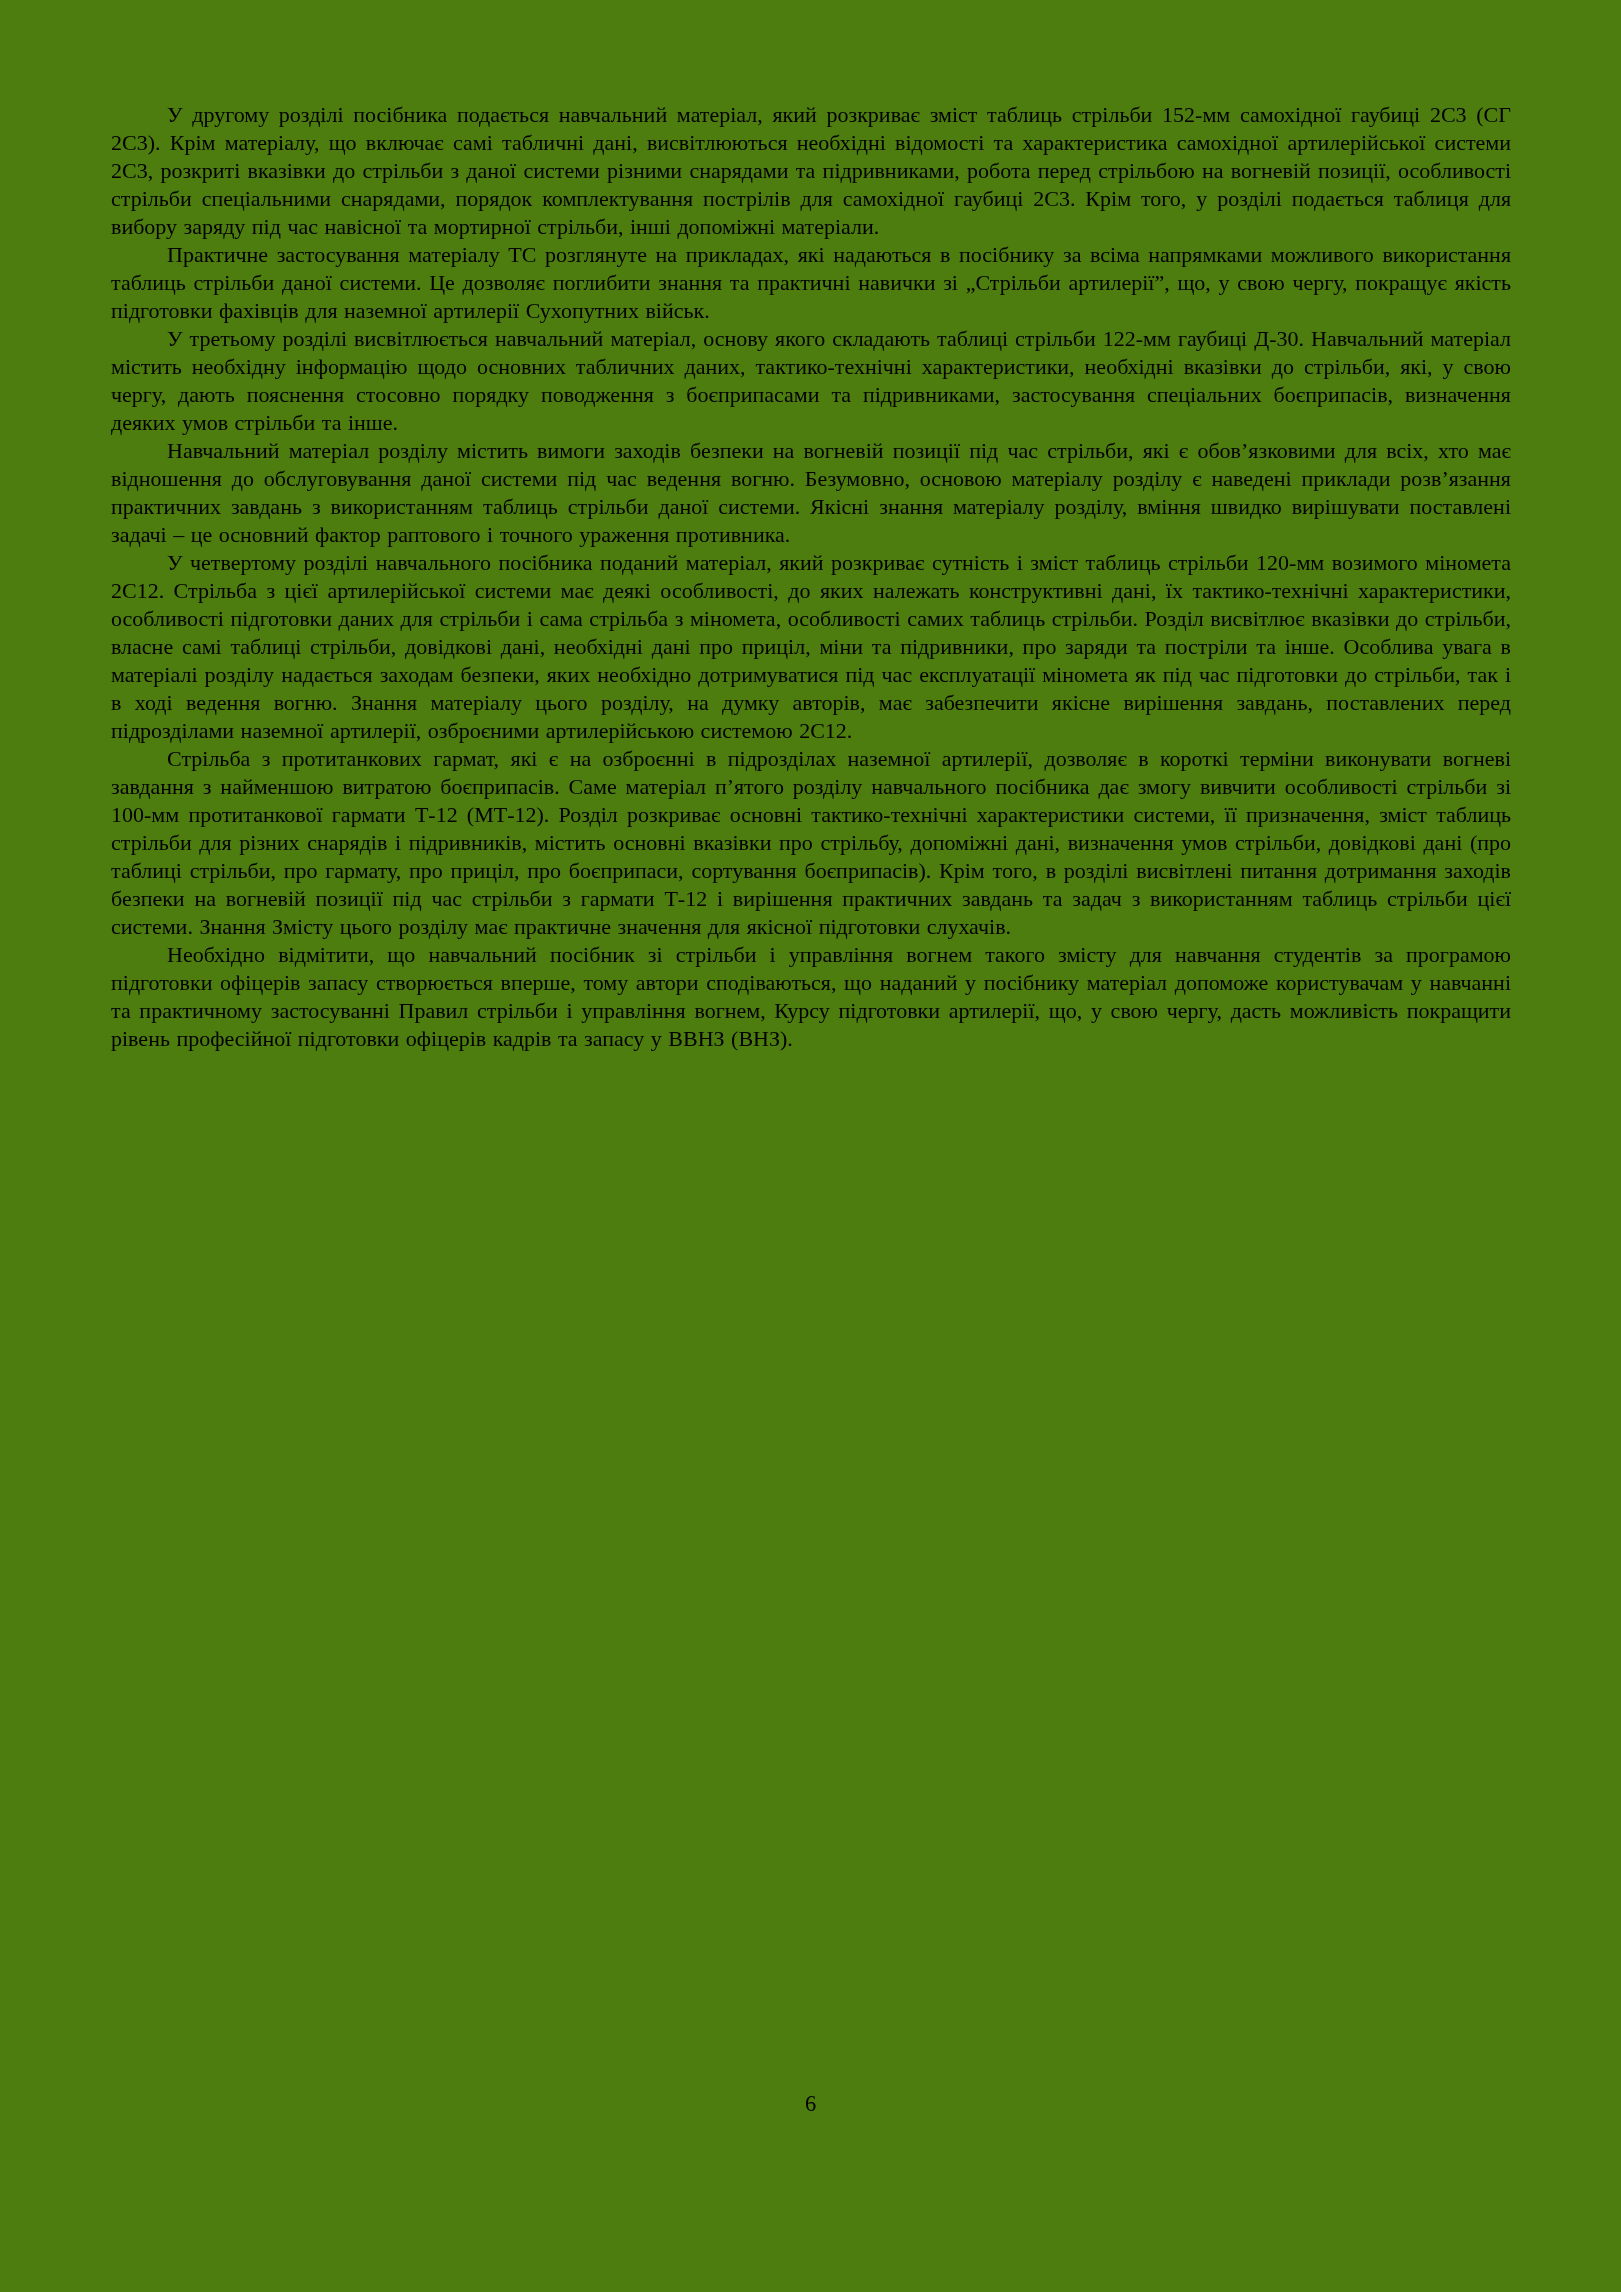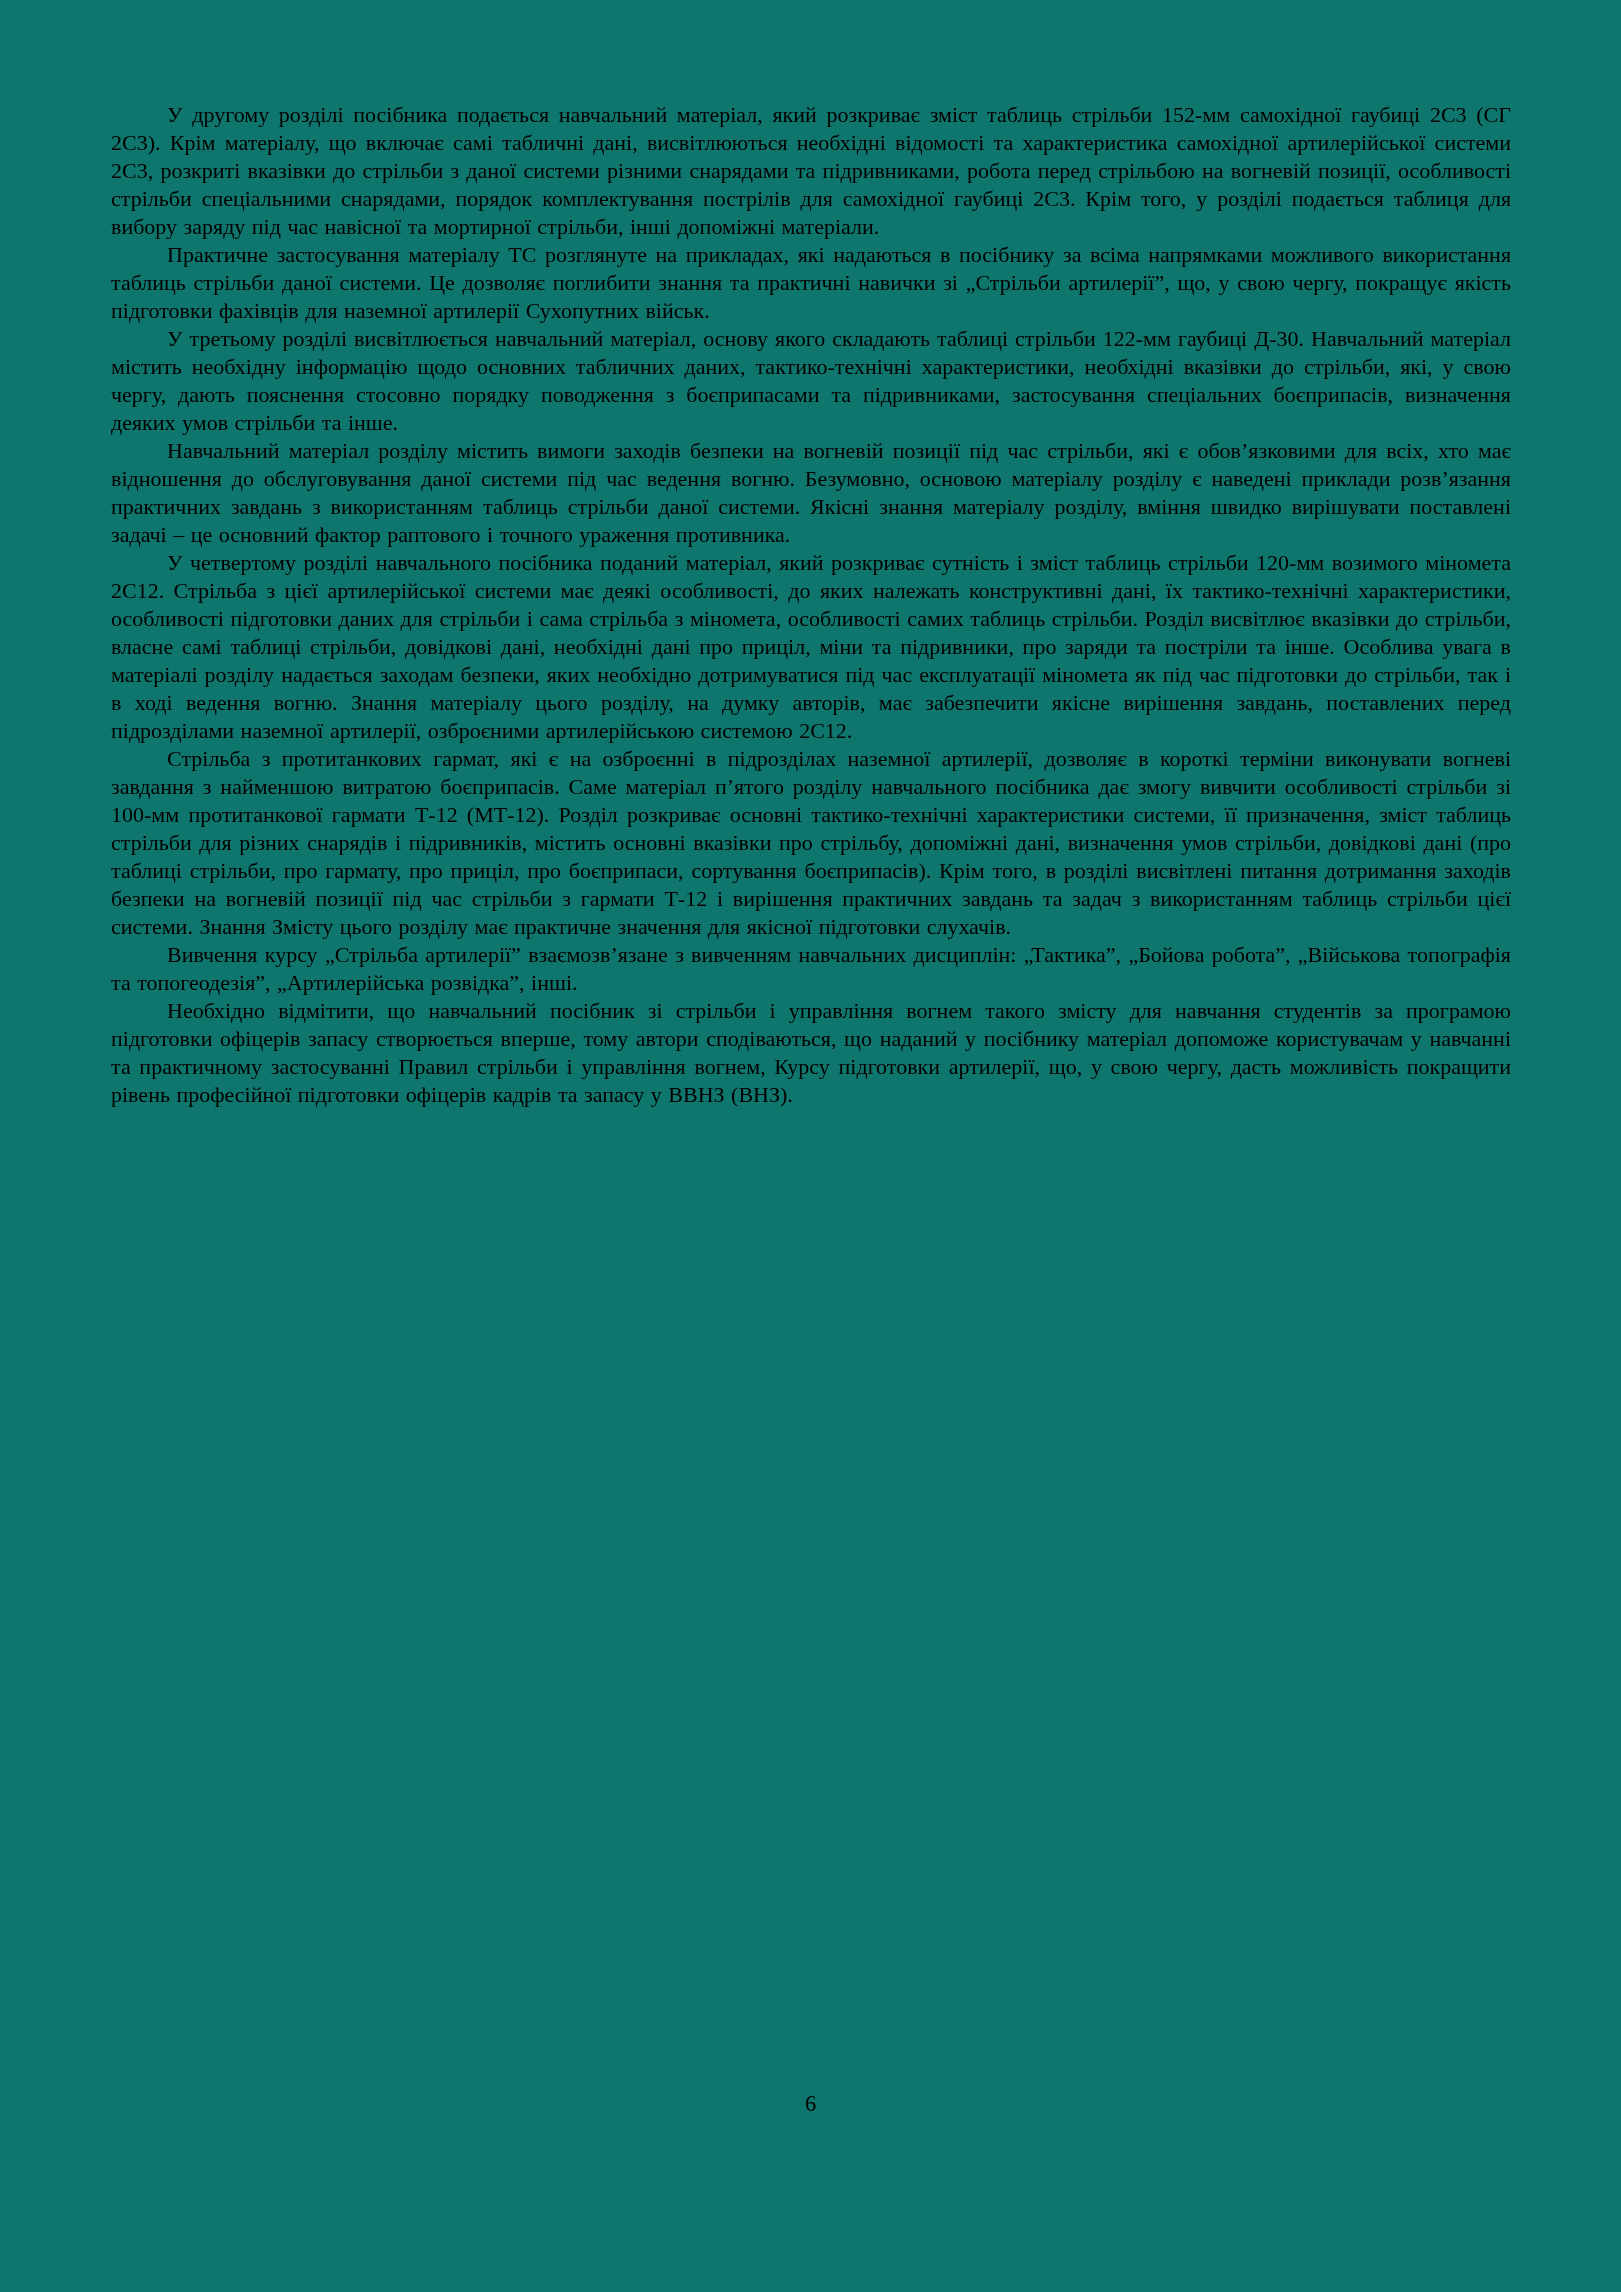--- a/index.html
+++ b/index.html
@@ -4,21 +4,21 @@
 <style>
   html, body {
     margin: 0;
     padding: 0;
     background: #ffffff;
   }
   .page {
     position: relative;
     width: 1621px;
     height: 2293px;
-    background: #0f766e;
+    background: #4d7c0f;
     overflow: hidden;
     font-family: "Liberation Serif", serif;
     color: #000000;
   }
   .text-column {
     position: absolute;
     top: 101px;
     left: 111px;
     width: 1400px;
   }
@@ -45,18 +45,17 @@
 <body>
 
 <div class="page">
   <div class="text-column">
     <p class="body-par">У другому розділі посібника подається навчальний матеріал, який розкриває зміст таблиць стрільби 152-мм самохідної гаубиці 2С3 (СГ 2С3). Крім матеріалу, що включає самі табличні дані, висвітлюються необхідні відомості та характеристика самохідної артилерійської системи 2С3, розкриті вказівки до стрільби з даної системи різними снарядами та підривниками, робота перед стрільбою на вогневій позиції, особливості стрільби спеціальними снарядами, порядок комплектування пострілів для самохідної гаубиці 2С3. Крім того, у розділі подається таблиця для вибору заряду під час навісної та мортирної стрільби, інші допоміжні матеріали.</p>
     <p class="body-par">Практичне застосування матеріалу ТС розглянуте на прикладах, які надаються в посібнику за всіма напрямками можливого використання таблиць стрільби даної системи. Це дозволяє поглибити знання та практичні навички зі „Стрільби артилерії”, що, у свою чергу, покращує якість підготовки фахівців для наземної артилерії Сухопутних військ.</p>
     <p class="body-par">У третьому розділі висвітлюється навчальний матеріал, основу якого складають таблиці стрільби 122-мм гаубиці Д-30. Навчальний матеріал містить необхідну інформацію щодо основних табличних даних, тактико-технічні характеристики, необхідні вказівки до стрільби, які, у свою чергу, дають пояснення стосовно порядку поводження з боєприпасами та підривниками, застосування спеціальних боєприпасів, визначення деяких умов стрільби та інше.</p>
     <p class="body-par">Навчальний матеріал розділу містить вимоги заходів безпеки на вогневій позиції під час стрільби, які є обов’язковими для всіх, хто має відношення до обслуговування даної системи під час ведення вогню. Безумовно, основою матеріалу розділу є наведені приклади розв’язання практичних завдань з використанням таблиць стрільби даної системи. Якісні знання матеріалу розділу, вміння швидко вирішувати поставлені задачі – це основний фактор раптового і точного ураження противника.</p>
     <p class="body-par">У четвертому розділі навчального посібника поданий матеріал, який розкриває сутність і зміст таблиць стрільби 120-мм возимого міномета 2С12. Стрільба з цієї артилерійської системи має деякі особливості, до яких належать конструктивні дані, їх тактико-технічні характеристики, особливості підготовки даних для стрільби і сама стрільба з міномета, особливості самих таблиць стрільби. Розділ висвітлює вказівки до стрільби, власне самі таблиці стрільби, довідкові дані, необхідні дані про приціл, міни та підривники, про заряди та постріли та інше. Особлива увага в матеріалі розділу надається заходам безпеки, яких необхідно дотримуватися під час експлуатації міномета як під час підготовки до стрільби, так і в ході ведення вогню. Знання матеріалу цього розділу, на думку авторів, має забезпечити якісне вирішення завдань, поставлених перед підрозділами наземної артилерії, озброєними артилерійською системою 2С12.</p>
     <p class="body-par">Стрільба з протитанкових гармат, які є на озброєнні в підрозділах наземної артилерії, дозволяє в короткі терміни виконувати вогневі завдання з найменшою витратою боєприпасів. Саме матеріал п’ятого розділу навчального посібника дає змогу вивчити особливості стрільби зі 100-мм протитанкової гармати Т-12 (МТ-12). Розділ розкриває основні тактико-технічні характеристики системи, її призначення, зміст таблиць стрільби для різних снарядів і підривників, містить основні вказівки про стрільбу, допоміжні дані, визначення умов стрільби, довідкові дані (про таблиці стрільби, про гармату, про приціл, про боєприпаси, сортування боєприпасів). Крім того, в розділі висвітлені питання дотримання заходів безпеки на вогневій позиції під час стрільби з гармати Т-12 і вирішення практичних завдань та задач з використанням таблиць стрільби цієї системи. Знання Змісту цього розділу має практичне значення для якісної підготовки слухачів.</p>
-    <p class="body-par">Вивчення курсу „Стрільба артилерії” взаємозв’язане з вивченням навчальних дисциплін: „Тактика”, „Бойова робота”, „Військова топографія та топогеодезія”, „Артилерійська розвідка”, інші.</p>
     <p class="body-par">Необхідно відмітити, що навчальний посібник зі стрільби і управління вогнем такого змісту для навчання студентів за програмою підготовки офіцерів запасу створюється вперше, тому автори сподіваються, що наданий у посібнику матеріал допоможе користувачам у навчанні та практичному застосуванні Правил стрільби і управління вогнем, Курсу підготовки артилерії, що, у свою чергу, дасть можливість покращити рівень професійної підготовки офіцерів кадрів та запасу у ВВНЗ (ВНЗ).</p>
   </div>
   <div class="page-number">6</div>
 </div>
 
 
 </body></html>

